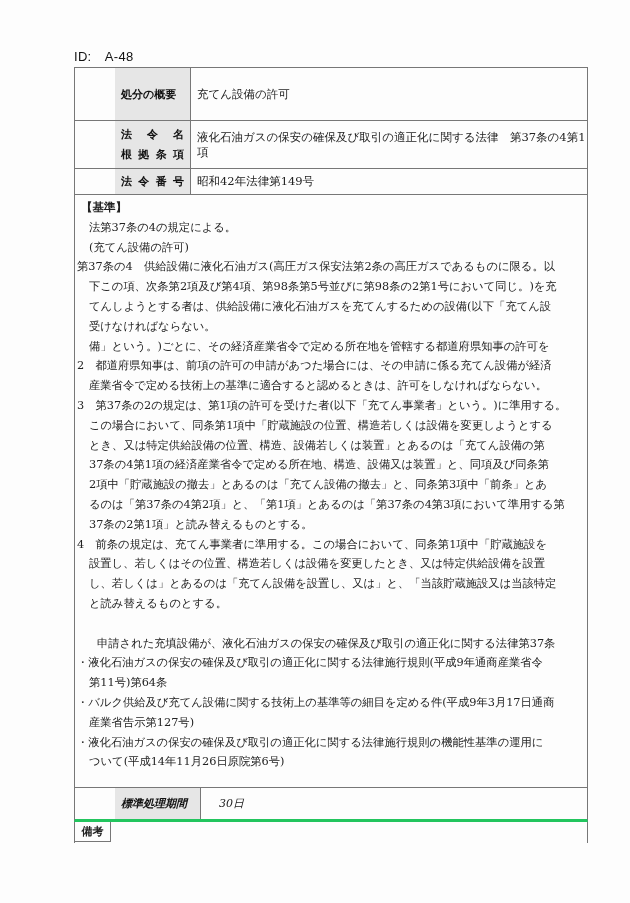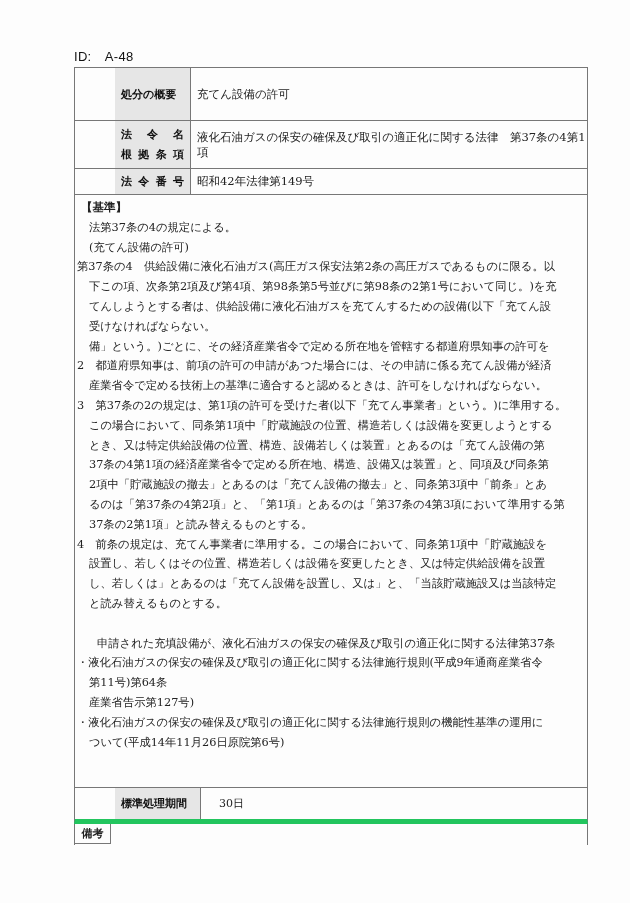--- a/index.html
+++ b/index.html
@@ -20,21 +20,21 @@
   .r3 { height: 25px; }
   .r3 .label .spread { width: 100%; }
   .body { border: 1px solid #777; border-bottom: none; padding: 3px 0 0 0; height: 593px; box-sizing: border-box;
           font-size: 11.3px; line-height: 19.8px; }
   .body p { margin: 0; white-space: nowrap; }
   .hdr { font-family: "DejaVu Sans", sans-serif; font-weight: bold; padding-left: 6px; font-size: 11.5px; }
   .ind1 { padding-left: 14px; }
   .ind0 { padding-left: 2px; }
   .ind2 { padding-left: 22px; }
   .blank { height: 19.8px; }
-  .r4 { height: 31px; border-bottom: 5px solid #22c55e; }
+  .r4 { height: 31px; border-bottom: 3px solid #22c55e; font-style: italic; }
   .r4 .label { width: 86px; font-size: 11px; }
   .r4 .value { padding-left: 18px; font-size: 11px; }
   .remarks-wrap { position: relative; height: 21px; border-left: 1px solid #777; border-right: 1px solid #777; }
   .remarks { position: absolute; left: 0; top: 0; width: 36px; height: 20px; border-right: 1px solid #777;
              border-bottom: 1px solid #777; font-family: "DejaVu Sans", sans-serif; font-weight: bold; font-size: 11px;
              display: flex; align-items: center; justify-content: center; box-sizing: border-box; }
 </style>
 </head>
 <body>
 
@@ -95,20 +95,21 @@
     <p class="ind1">るのは「第37条の4第2項」と、「第1項」とあるのは「第37条の4第3項において準用する第</p>
     <p class="ind1">37条の2第1項」と読み替えるものとする。</p>
     <p class="ind0">4　前条の規定は、充てん事業者に準用する。この場合において、同条第1項中「貯蔵施設を</p>
     <p class="ind1">設置し、若しくはその位置、構造若しくは設備を変更したとき、又は特定供給設備を設置</p>
     <p class="ind1">し、若しくは」とあるのは「充てん設備を設置し、又は」と、「当該貯蔵施設又は当該特定</p>
     <p class="ind1">と読み替えるものとする。</p>
     <div class="blank"></div>
     <p class="ind2">申請された充填設備が、液化石油ガスの保安の確保及び取引の適正化に関する法律第37条</p>
     <p class="ind0">・液化石油ガスの保安の確保及び取引の適正化に関する法律施行規則(平成9年通商産業省令</p>
     <p class="ind1">第11号)第64条</p>
+    <p class="ind0">・バルク供給及び充てん設備に関する技術上の基準等の細目を定める件(平成9年3月17日通商</p>
     <p class="ind1">産業省告示第127号)</p>
     <p class="ind0">・液化石油ガスの保安の確保及び取引の適正化に関する法律施行規則の機能性基準の運用に</p>
     <p class="ind1">ついて(平成14年11月26日原院第6号)</p>
   </div>
 
   <div class="row r4">
     <div class="label">標準処理期間</div>
     <div class="value">30日</div>
   </div>
 

